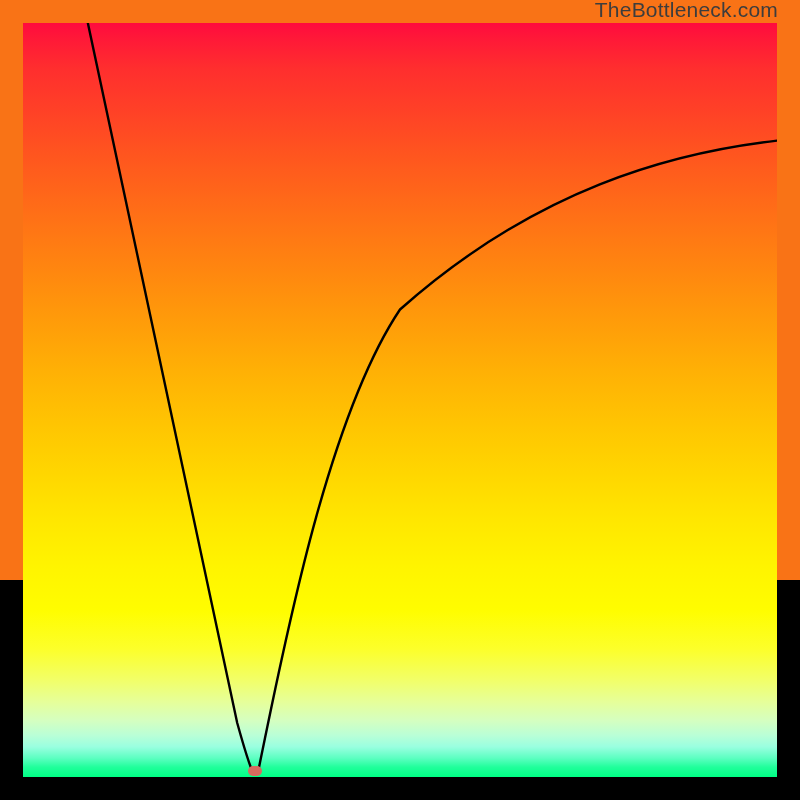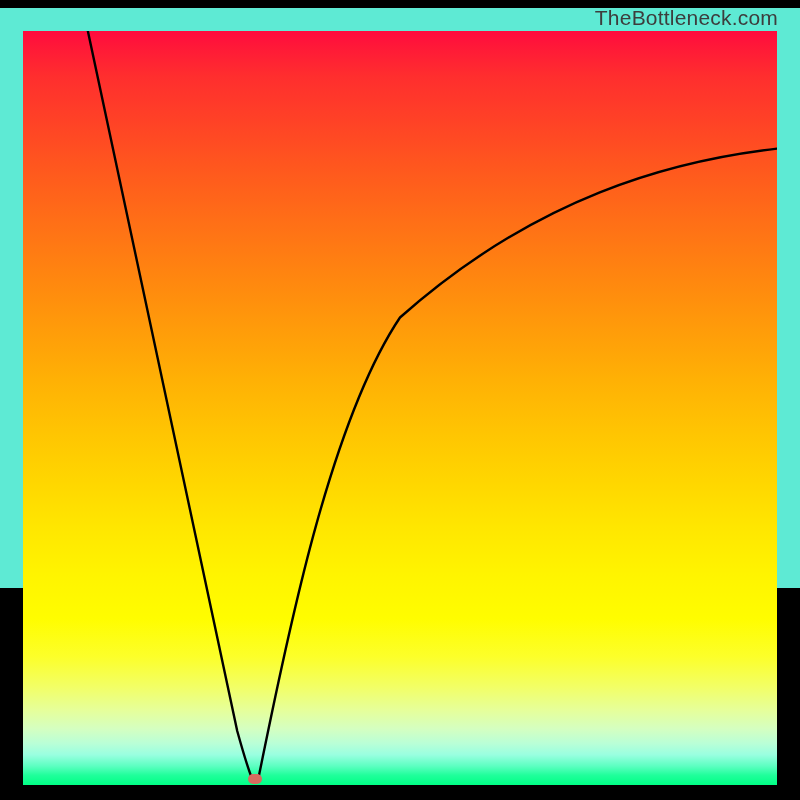--- a/index.html
+++ b/index.html
@@ -6,25 +6,25 @@
   body {
     width: 800px;
     height: 800px;
     background: #000;
     overflow: hidden;
     position: relative;
     font-family: Arial, Helvetica, sans-serif;
   }
   .frame {
     position: absolute;
-    top: 8px;
+    top: 0;
     left: 0;
     width: 800px;
     height: 580px;
-    background: #5eead4;
+    background: #f97316;
   }
   .plot-area {
     position: absolute;
     width: 754px;
     height: 754px;
     background: linear-gradient(to bottom,
       #ff0b3e 0%,
       #ff1838 2%,
       #ff2e2e 6%,
       #ff4226 12%,

